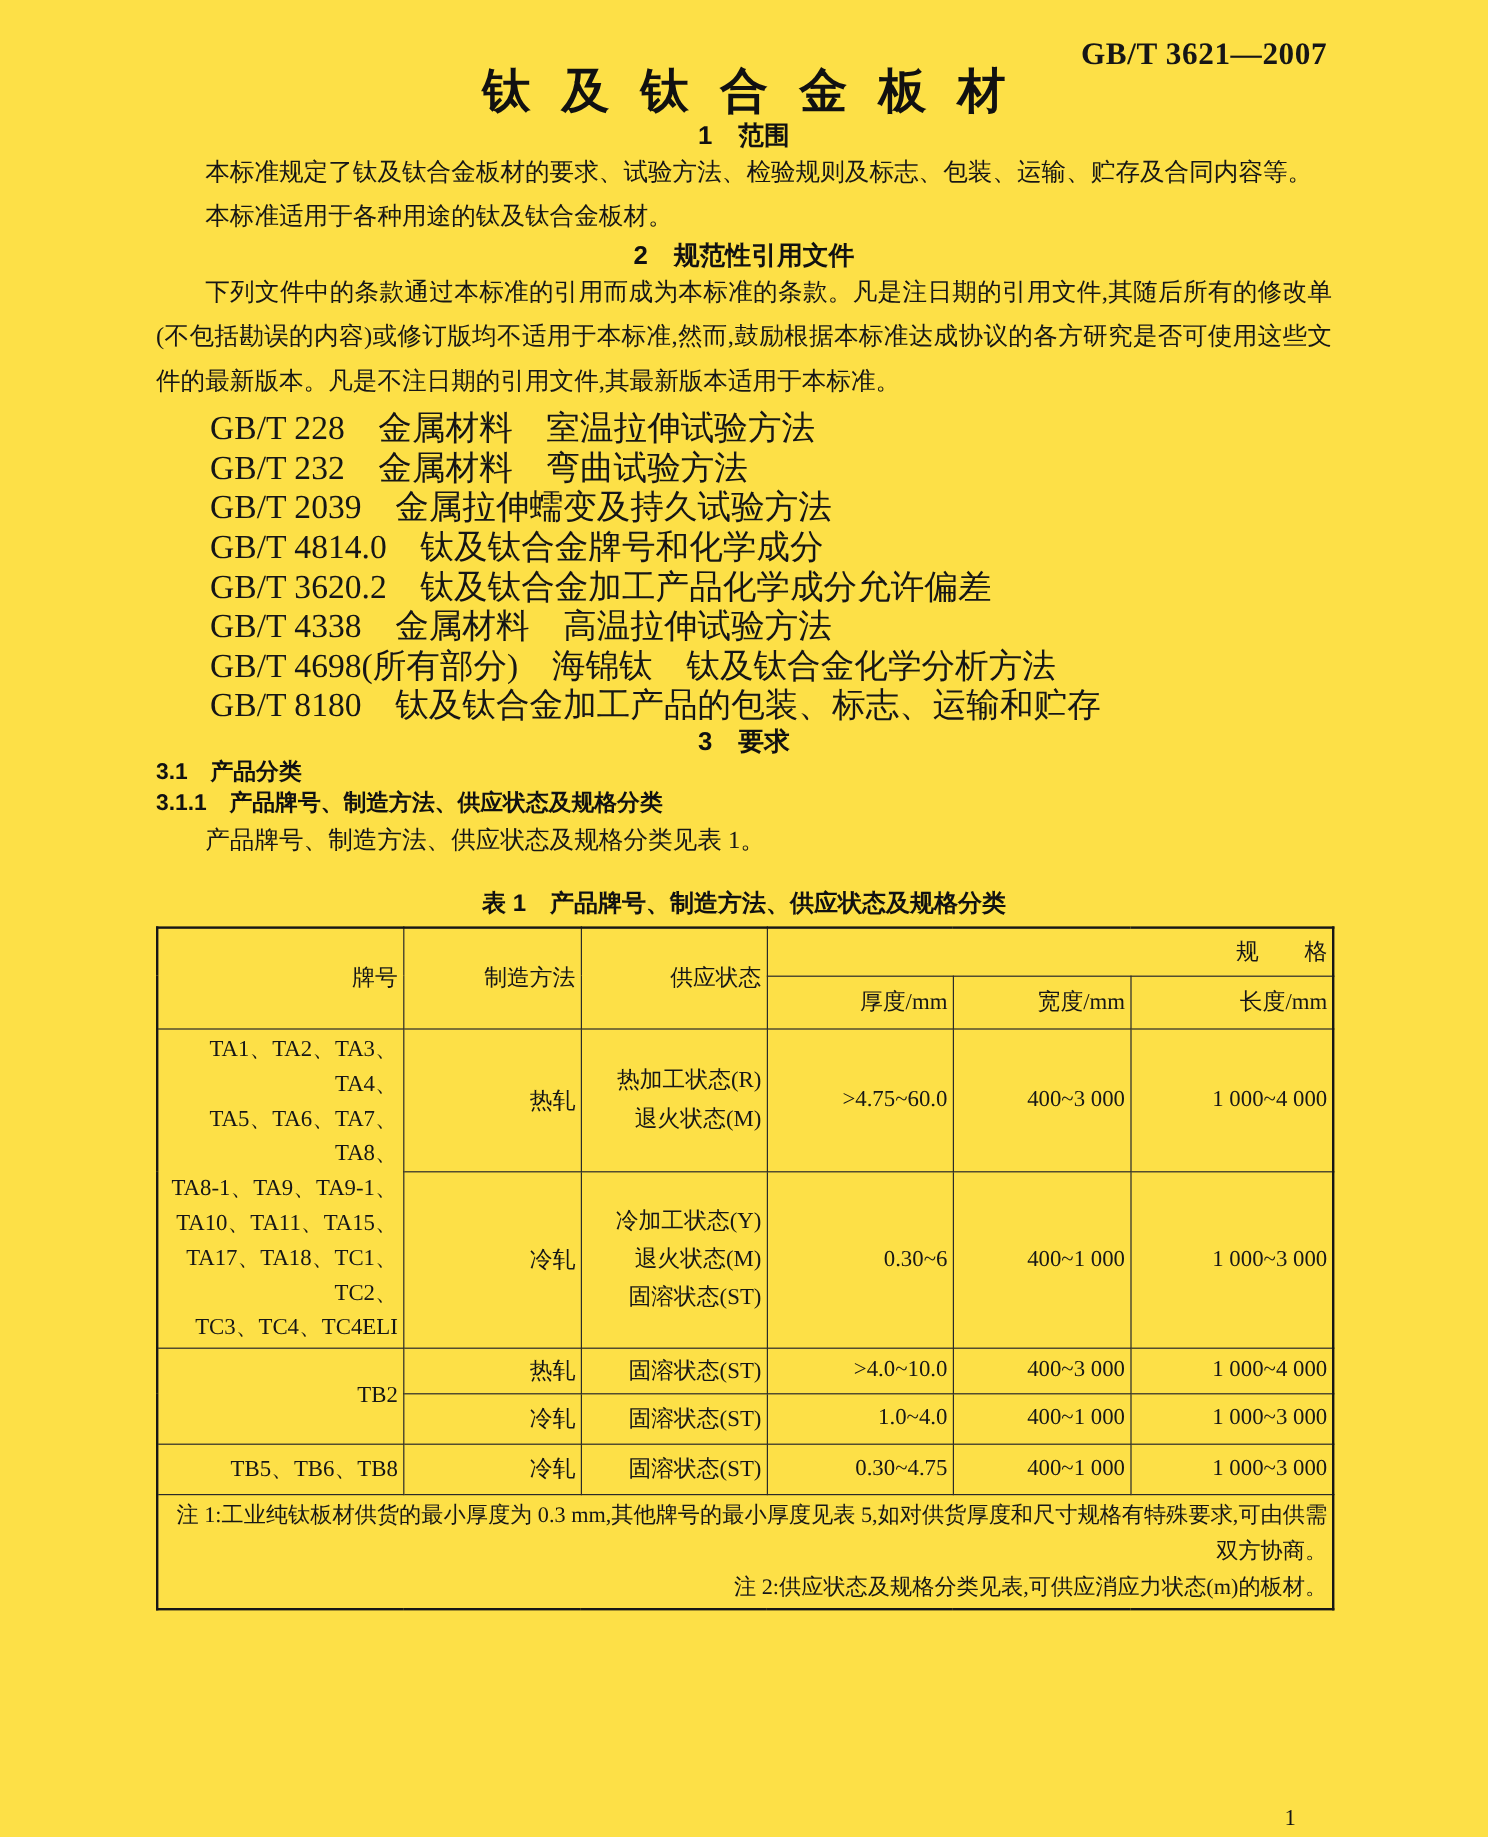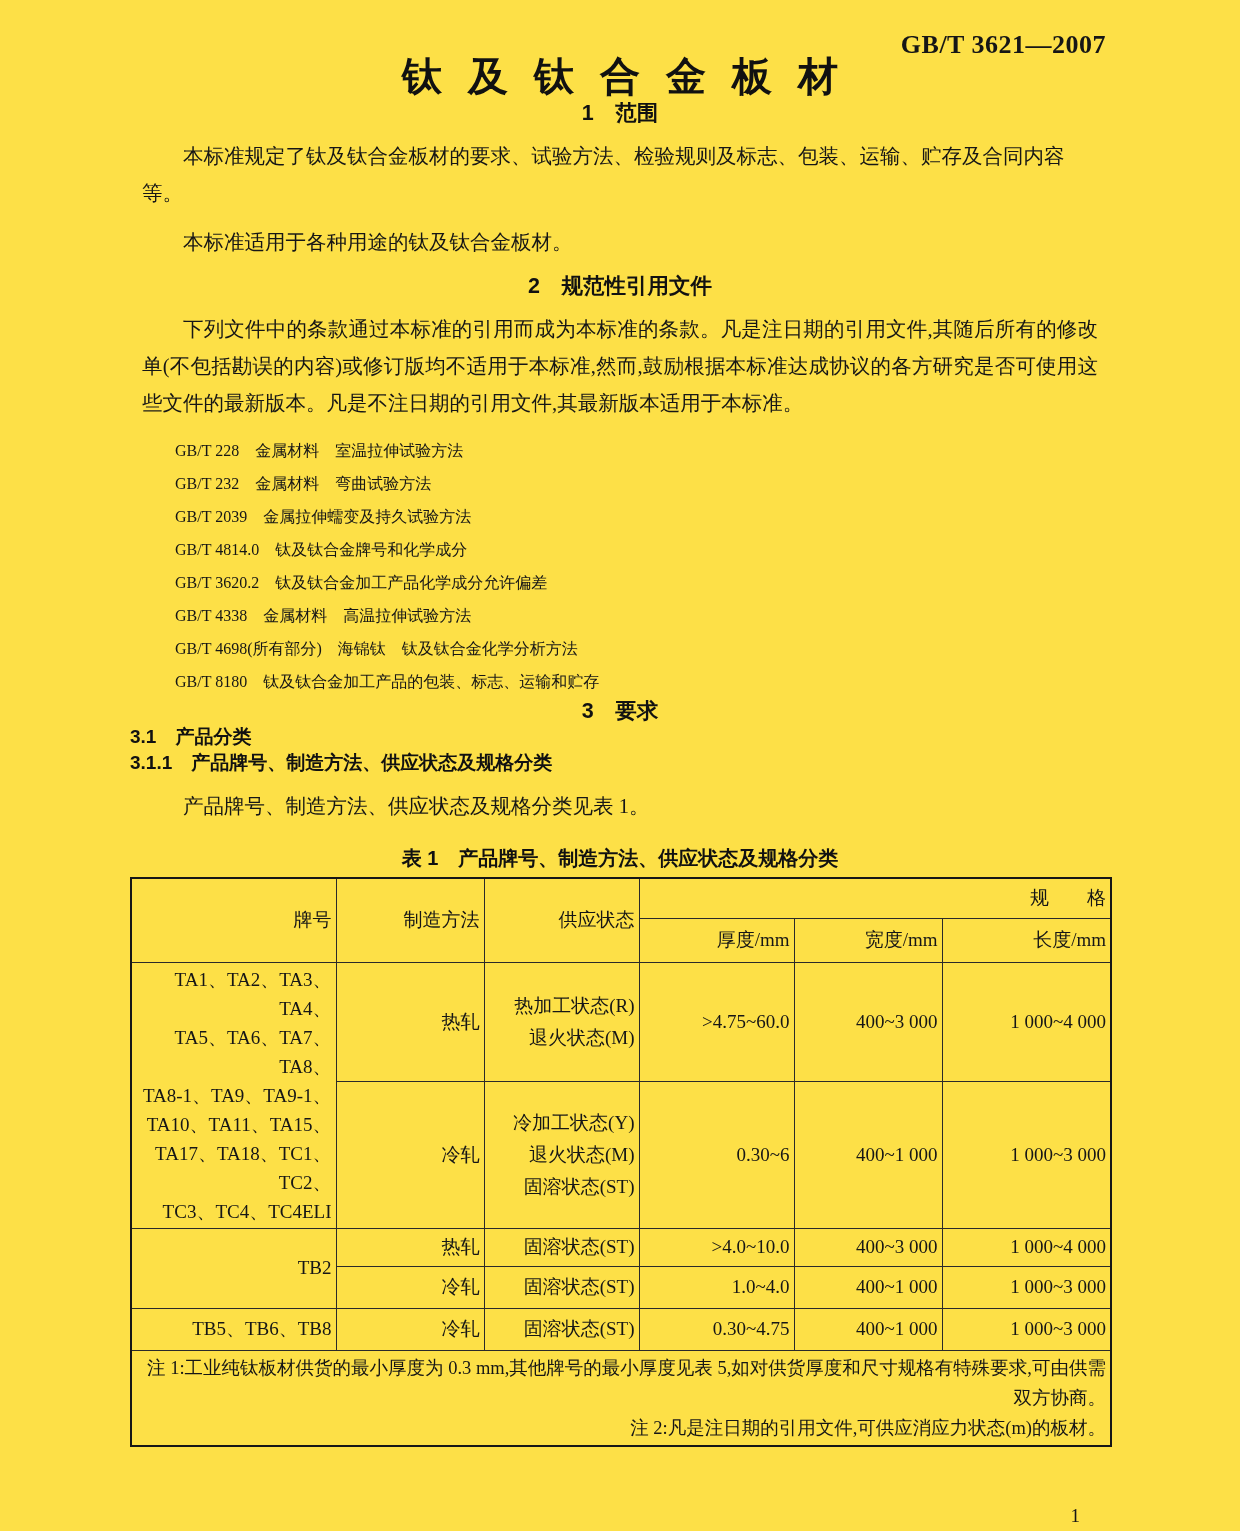--- a/index.html
+++ b/index.html
@@ -60,31 +60,31 @@
   }
   .mt-s1   { margin-top: 72px; }
   .mt-p1   { margin-top: 24px; }
   .mt-s2   { margin-top: 22px; }
   .mt-int  { margin-top: 16px; }
   .mt-s3   { margin-top: 14px; }
   .mt-s31  { margin-top: 18px; }
   .mt-s311 { margin-top: 12px; }
   .mt-p311 { margin-top: 8px;  }
   p.body {
-    margin: 12px;
+    margin: 0;
     font-size: 20.5px;
     line-height: 37px;
     text-indent: 41px;
   }
   p.justify { text-align: justify; }
   ul.refs {
     list-style: none;
     margin: 4px 0 0 0;
     padding: 0 0 0 45px;
-    font-size: 16px;
+    font-size: 28px;
     line-height: 33px;
   }
   .tbl-caption {
     margin-top: 20px;
     text-align: center;
     font-family: "Liberation Sans", "DejaVu Sans", sans-serif;
     font-weight: bold;
     font-size: 20px;
     line-height: 26px;
     color: #111;
@@ -235,21 +235,21 @@
           <td>TB5、TB6、TB8</td>
           <td>冷轧</td>
           <td>固溶状态(ST)</td>
           <td>0.30~4.75</td>
           <td>400~1 000</td>
           <td>1 000~3 000</td>
         </tr>
         <tr>
           <td colspan="6" class="notes-cell">
             <div class="note">注 1:工业纯钛板材供货的最小厚度为 0.3 mm,其他牌号的最小厚度见表 5,如对供货厚度和尺寸规格有特殊要求,可由供需双方协商。</div>
-            <div class="note">注 2:凡是注日期的引用文件,可供应消应力状态(m)的板材。</div>
+            <div class="note">注 2:供应状态及规格分类见表,可供应消应力状态(m)的板材。</div>
           </td>
         </tr>
       </tbody>
     </table>
 
   </div>
 
   <div class="page-num">1</div>
 
 </div>

